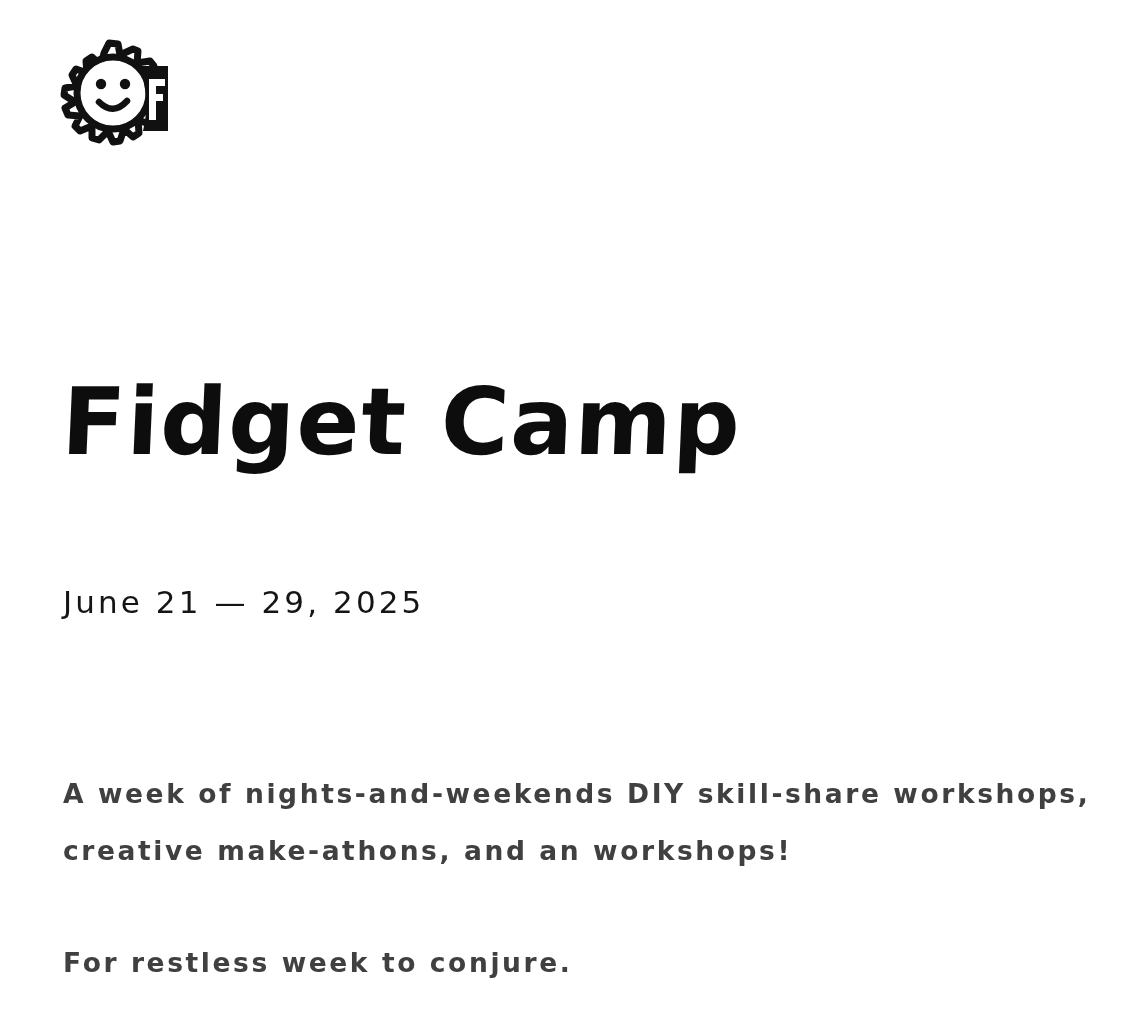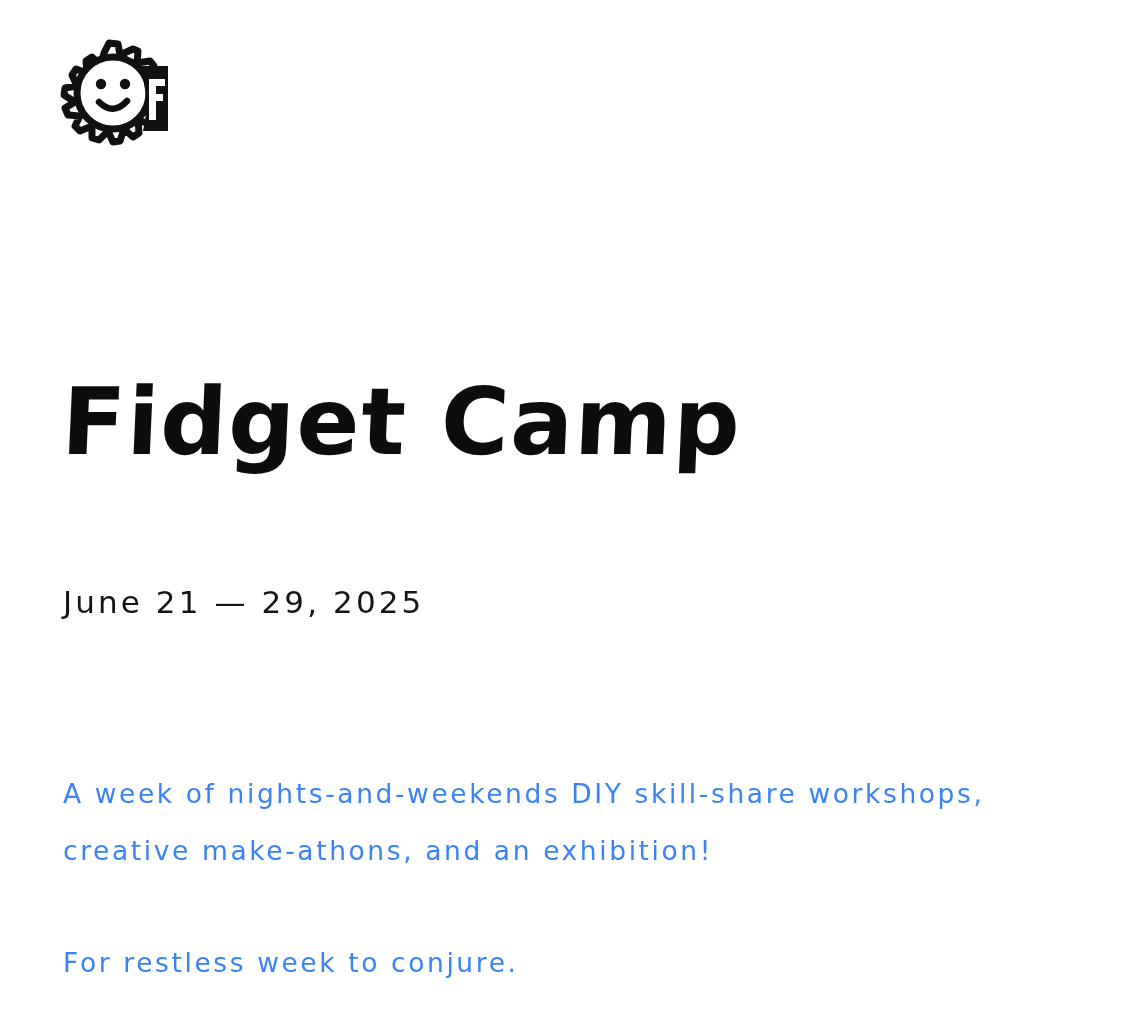--- a/index.html
+++ b/index.html
@@ -76,24 +76,24 @@
   
   .body-copy {
     position: absolute;
     left: 63px;
     top: 765px;
     width: 1030px;
   }
   .body-copy p {
     margin: 0;
     font-size: 26.5px;
-    font-weight: 400;
+    font-weight: 700;
     letter-spacing: 2.6px;
     line-height: 57px;
-    color: #3b82f6;
+    color: #404040;
     white-space: nowrap;
   }
   .body-copy .para-gap {
     height: 55px;
   }
 </style>
 </head>
 <body>
 
 <div class="page">
@@ -134,18 +134,18 @@
   </div>
 
   <h1 class="title">Fidget Camp</h1>
 
   <ul class="meta">
     <li>June 21 — 29, 2025</li>
   </ul>
 
   <div class="body-copy">
     <p>A week of nights-and-weekends DIY skill-share workshops,</p>
-    <p>creative make-athons, and an exhibition!</p>
+    <p>creative make-athons, and an workshops!</p>
     <div class="para-gap"></div>
     <p>For restless week to conjure.</p>
   </div>
 
 </div>
 
 </body></html>

